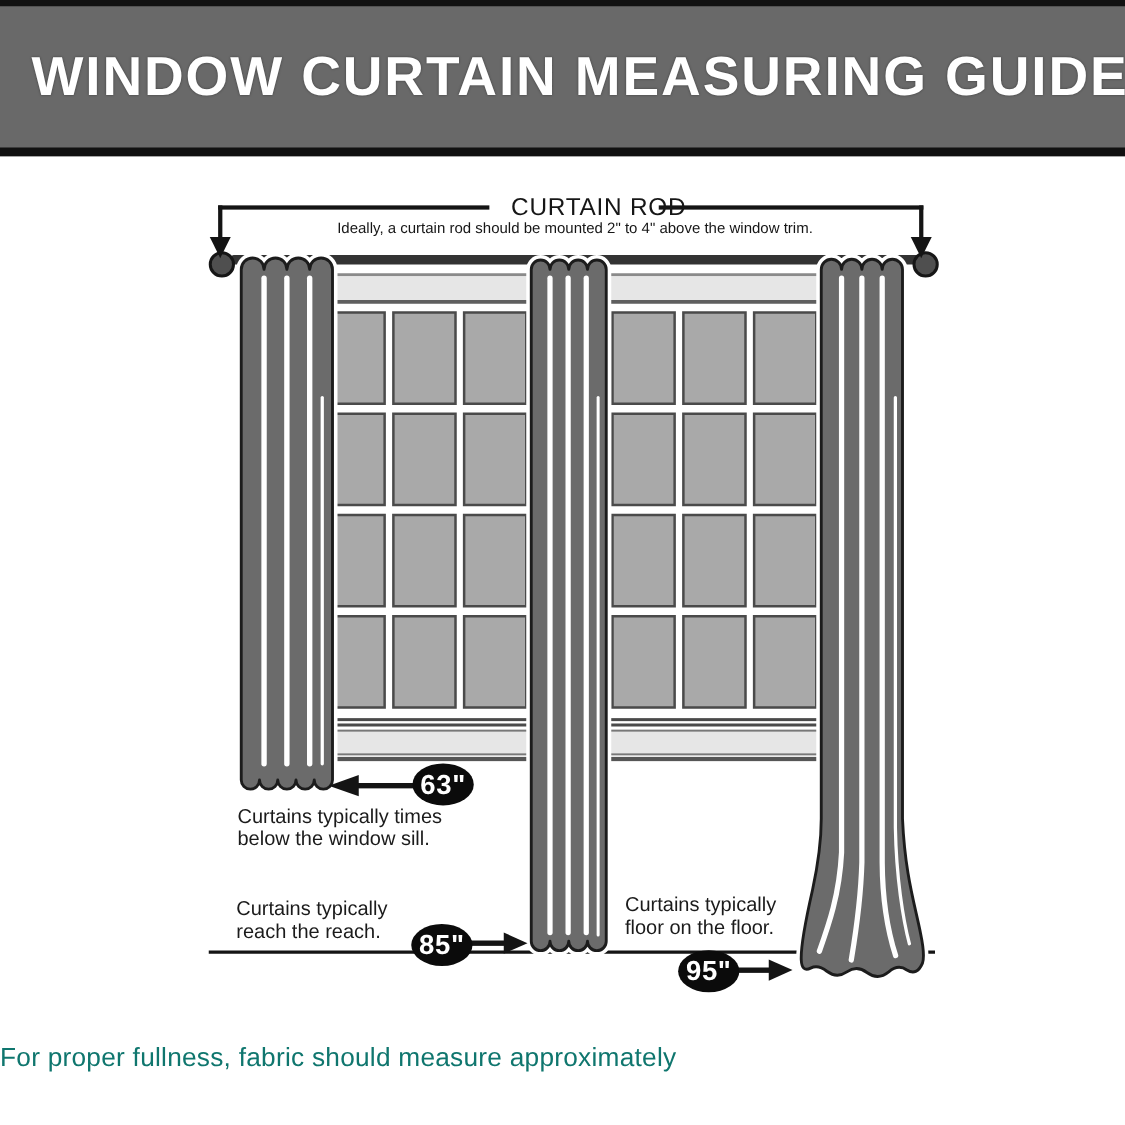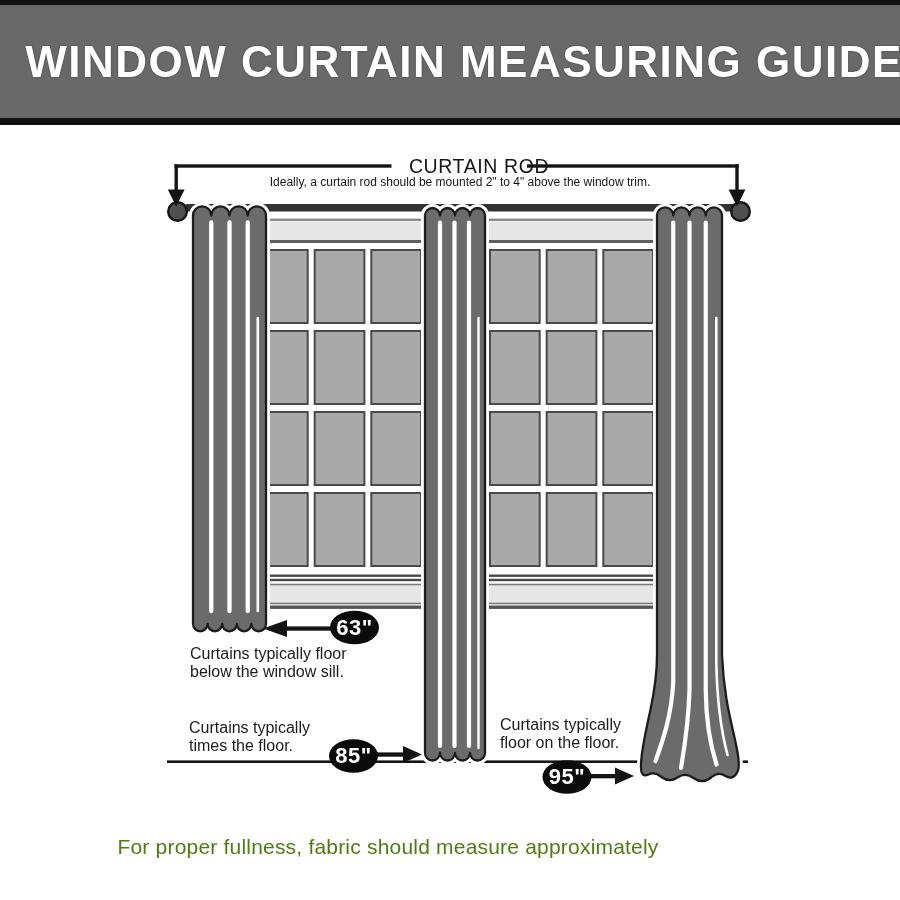--- a/index.html
+++ b/index.html
@@ -37,22 +37,22 @@
   .caption-floor{left:189px;top:719px;}
   .caption-puddle{left:500px;top:716px;}
   .badge-text{
     transform:translate(-50%,-50%);
     color:#fff;font-size:22px;font-weight:700;letter-spacing:.5px;white-space:nowrap;
   }
   .badge-63{left:354.5px;top:627.5px;}
   .badge-85{left:353.5px;top:756px;}
   .badge-95{left:567px;top:777px;}
   .footer{
-    left:0;top:833px;width:776px;text-align:center;
-    font-size:21px;line-height:28px;letter-spacing:.2px;color:#4d7c0f;
+    left:0;top:833px;width:776px;
+    font-size:21px;line-height:28px;letter-spacing:.2px;color:#0f766e;
   }
 </style>
 </head>
 <body>
 
 <div class="stage">
 
   <div class="header">
     <div class="header-title">WINDOW CURTAIN MEASURING GUIDE</div>
   </div>
@@ -158,26 +158,26 @@
       <ellipse cx="354.5" cy="627.5" rx="24.5" ry="16.8"></ellipse>
       <ellipse cx="353.5" cy="756" rx="24.5" ry="16.8"></ellipse>
       <ellipse cx="567" cy="777" rx="24.5" ry="16.8"></ellipse>
     </g>
   </svg>
 
   <div class="txt rod-label">CURTAIN ROD</div>
   <div class="txt rod-desc">Ideally, a curtain rod should be mounted 2" to 4" above the window trim.</div>
 
   <div class="txt caption caption-sill">
-    <div>Curtains typically floor</div>
+    <div>Curtains typically times</div>
     <div>below the window sill.</div>
   </div>
   <div class="txt caption caption-floor">
     <div>Curtains typically</div>
-    <div>times the floor.</div>
+    <div>reach the reach.</div>
   </div>
   <div class="txt caption caption-puddle">
     <div>Curtains typically</div>
     <div>floor on the floor.</div>
   </div>
 
   <div class="txt badge-text badge-63">63"</div>
   <div class="txt badge-text badge-85">85"</div>
   <div class="txt badge-text badge-95">95"</div>
 

